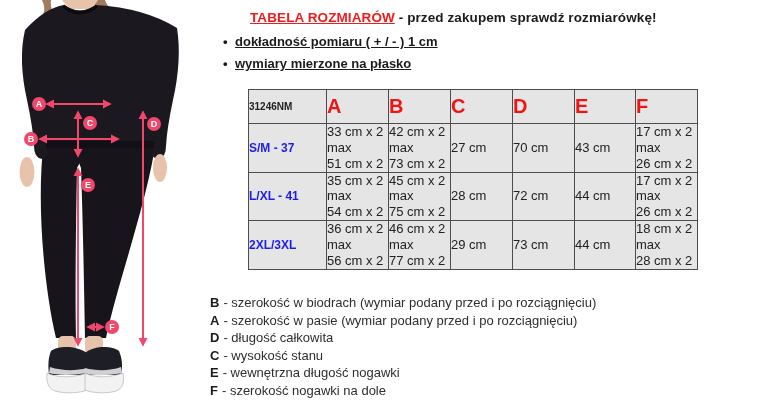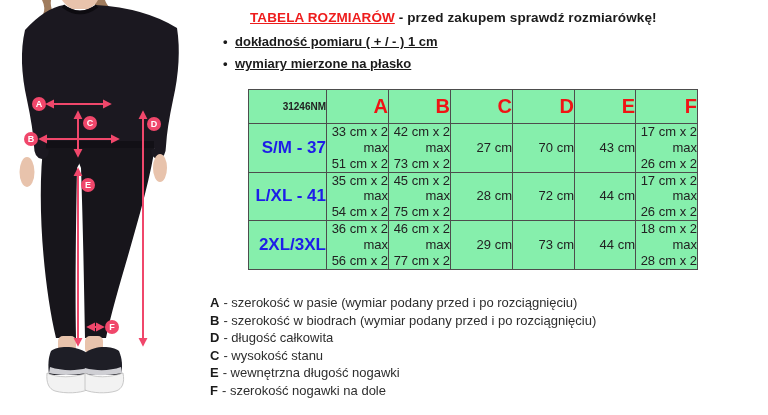--- a/index.html
+++ b/index.html
@@ -13,26 +13,26 @@
   .header{position:absolute;left:210px;top:10px;width:552px;}
   .title-line{font-size:13.5px;font-weight:bold;letter-spacing:.1px;margin-left:40px;}
   .title{color:#ee1c1c;text-decoration:underline;}
   .title-suffix{color:#1b1b1b;}
   .bullets{margin:9px 0 0 13px;padding:0;list-style:none;font-size:13px;font-weight:bold;color:#1b1b1b;}
   .bullets li{position:relative;padding-left:12px;margin-bottom:7px;text-decoration:underline;}
   .bullets li::before{content:"\2022";position:absolute;left:0;top:0;}
 
   
   .size-table{position:absolute;left:248px;top:89px;border-collapse:collapse;table-layout:fixed;}
-  .size-table td{border:1px solid #4d4d4d;text-align:right;vertical-align:middle;padding:0;background:#86efac;}
+  .size-table td{border:1px solid #4d4d4d;text-align:left;vertical-align:middle;padding:0;background:#e5e5e5;}
   .size-table tr{height:35px;}
   .size-table tr.head{height:34px;}
   .code{font-size:10px;font-weight:bold;color:#222;}
   .colhead{font-size:20px;font-weight:bold;color:#f01414;}
-  .size{font-size:17px;font-weight:bold;color:#1d1de8;}
+  .size{font-size:12px;font-weight:bold;color:#1d1de8;}
   .val{font-size:13px;font-weight:normal;color:#222;line-height:1.22;white-space:pre-line;}
 
   
   .legend{position:absolute;left:210px;top:296px;font-size:13px;color:#2e2e2e;}
   .legend-row{line-height:13px;margin-bottom:4.5px;white-space:nowrap;}
   .legend-letter{font-weight:bold;color:#1b1b1b;margin-right:4px;}
 </style>
 </head>
 <body>
 
@@ -177,21 +177,21 @@
         <td class="val">73 cm</td>
         <td class="val">44 cm</td>
         <td class="val">18 cm x 2
 max
 28 cm x 2</td>
       </tr>
     </tbody>
   </table>
 
   <div class="legend">
+    <div class="legend-row"><span class="legend-letter">B</span><span>- szerokość w biodrach (wymiar podany przed i po rozciągnięciu)</span></div>
     <div class="legend-row"><span class="legend-letter">A</span><span>- szerokość w pasie (wymiar podany przed i po rozciągnięciu)</span></div>
-    <div class="legend-row"><span class="legend-letter">B</span><span>- szerokość w biodrach (wymiar podany przed i po rozciągnięciu)</span></div>
     <div class="legend-row"><span class="legend-letter">D</span><span>- długość całkowita</span></div>
     <div class="legend-row"><span class="legend-letter">C</span><span>- wysokość stanu</span></div>
     <div class="legend-row"><span class="legend-letter">E</span><span>- wewnętrzna długość nogawki</span></div>
     <div class="legend-row"><span class="legend-letter">F</span><span>- szerokość nogawki na dole</span></div>
   </div>
 
 </div>
 
 </body></html>

